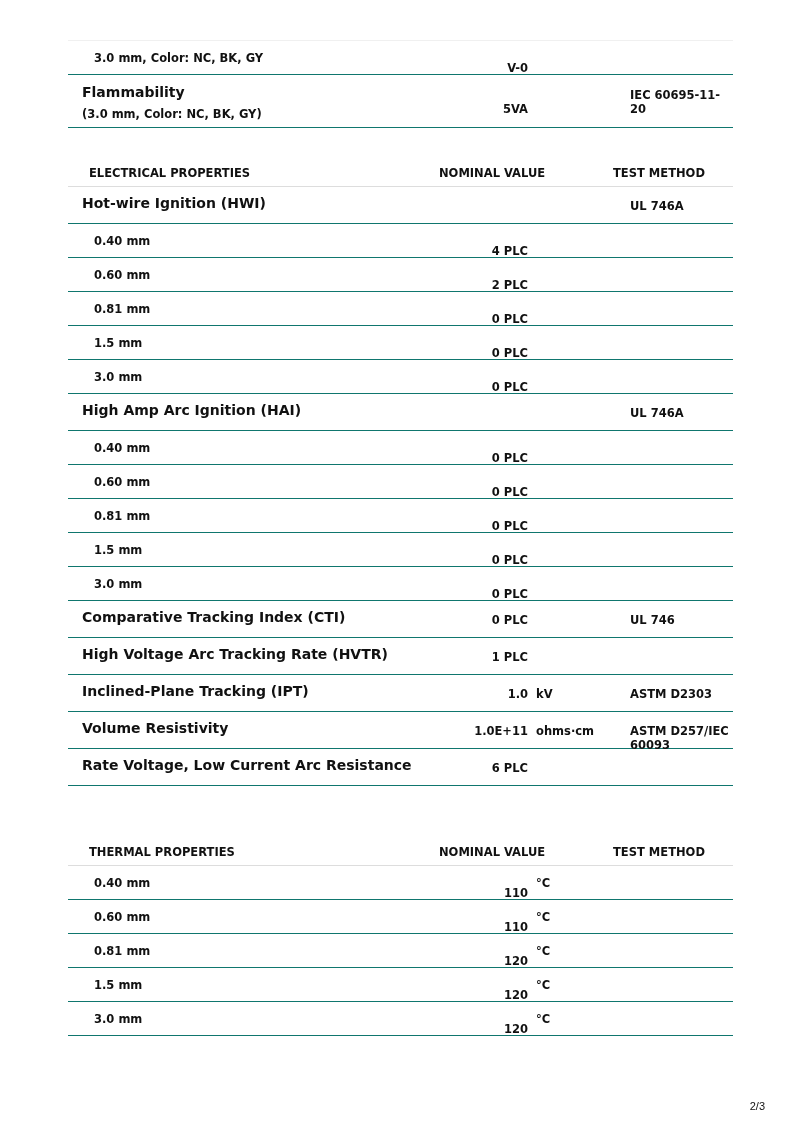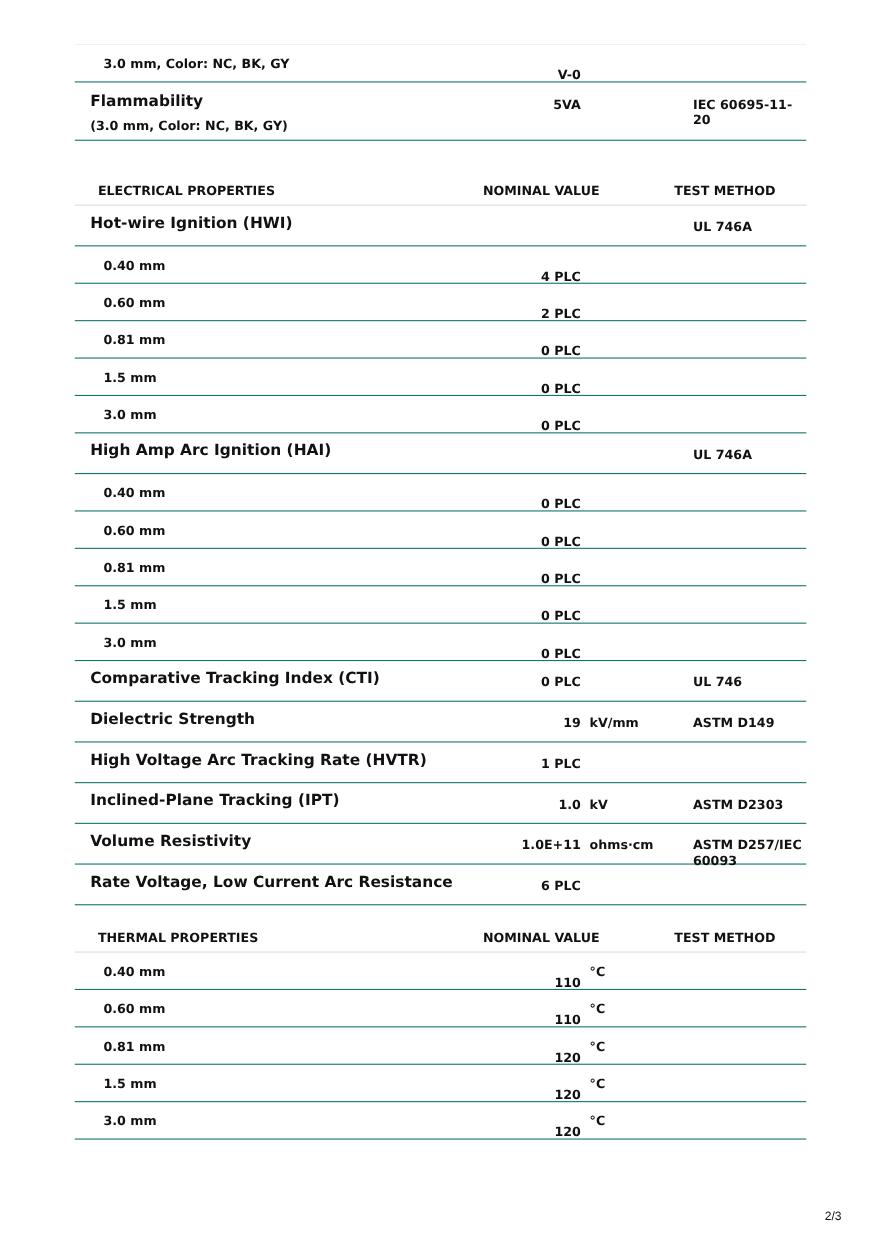--- a/index.html
+++ b/index.html
@@ -18,21 +18,21 @@
   .sub .unit { top:10px; }
   .main .unit { top:12px; }
   .tm { position:absolute; left:526px; font-size:11.5px; }
   .sub .tm { top:10px; }
   .main .tm { top:12px;margin-left:36px; }
   .hdr { position:relative; height:28px; border-bottom:1.5px solid #ddd; }
   .hdr span { position:absolute; top:8px; font-size:11.5px; font-weight:bold;margin-left:14px; }
   .flam { height:52px; }
   .flam .lbl { top:9px; }
   .flam .note { position:absolute; left:14px; top:32px; font-size:11.5px; }
-  .flam .val { top:13px; }
+  .flam .val { top:27px; }
   .flam .tm { top:13px; }
   .pagenum { position:absolute; right:35px; top:1100px; font-size:11px; font-family:"Liberation Sans", sans-serif; }
 </style>
 </head>
 <body>
 
 <div class="tbl" style="top:40px;">
   <div class="row sub top">
     <span class="lbl">3.0 mm, Color: NC, BK, GY</span>
     <span class="val">V-0</span>
@@ -124,26 +124,20 @@
         <span class="unit"></span>
         <span class="tm"></span>
       </div>
       <div class="row main">
         <span class="lbl">Comparative Tracking Index (CTI)</span>
         <span class="val">0 PLC</span>
         <span class="unit"></span>
         <span class="tm">UL 746</span>
       </div>
       <div class="row main">
-        <span class="lbl">Dielectric Strength</span>
-        <span class="val">19</span>
-        <span class="unit">kV/mm</span>
-        <span class="tm">ASTM D149</span>
-      </div>
-      <div class="row main">
         <span class="lbl">High Voltage Arc Tracking Rate (HVTR)</span>
         <span class="val">1 PLC</span>
         <span class="unit"></span>
         <span class="tm"></span>
       </div>
       <div class="row main">
         <span class="lbl">Inclined-Plane Tracking (IPT)</span>
         <span class="val">1.0</span>
         <span class="unit">kV</span>
         <span class="tm">ASTM D2303</span>

